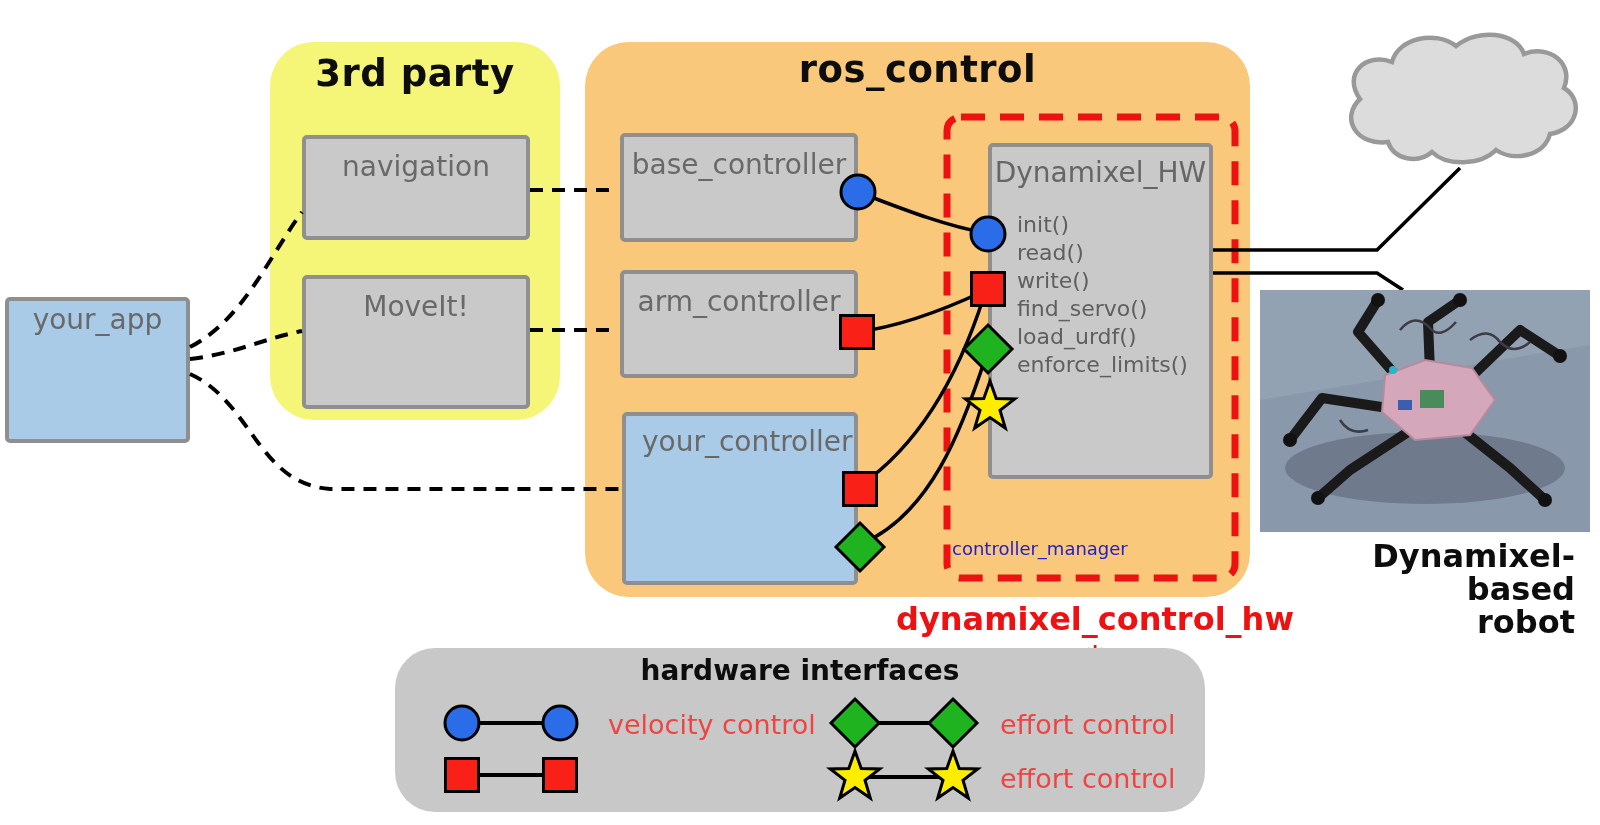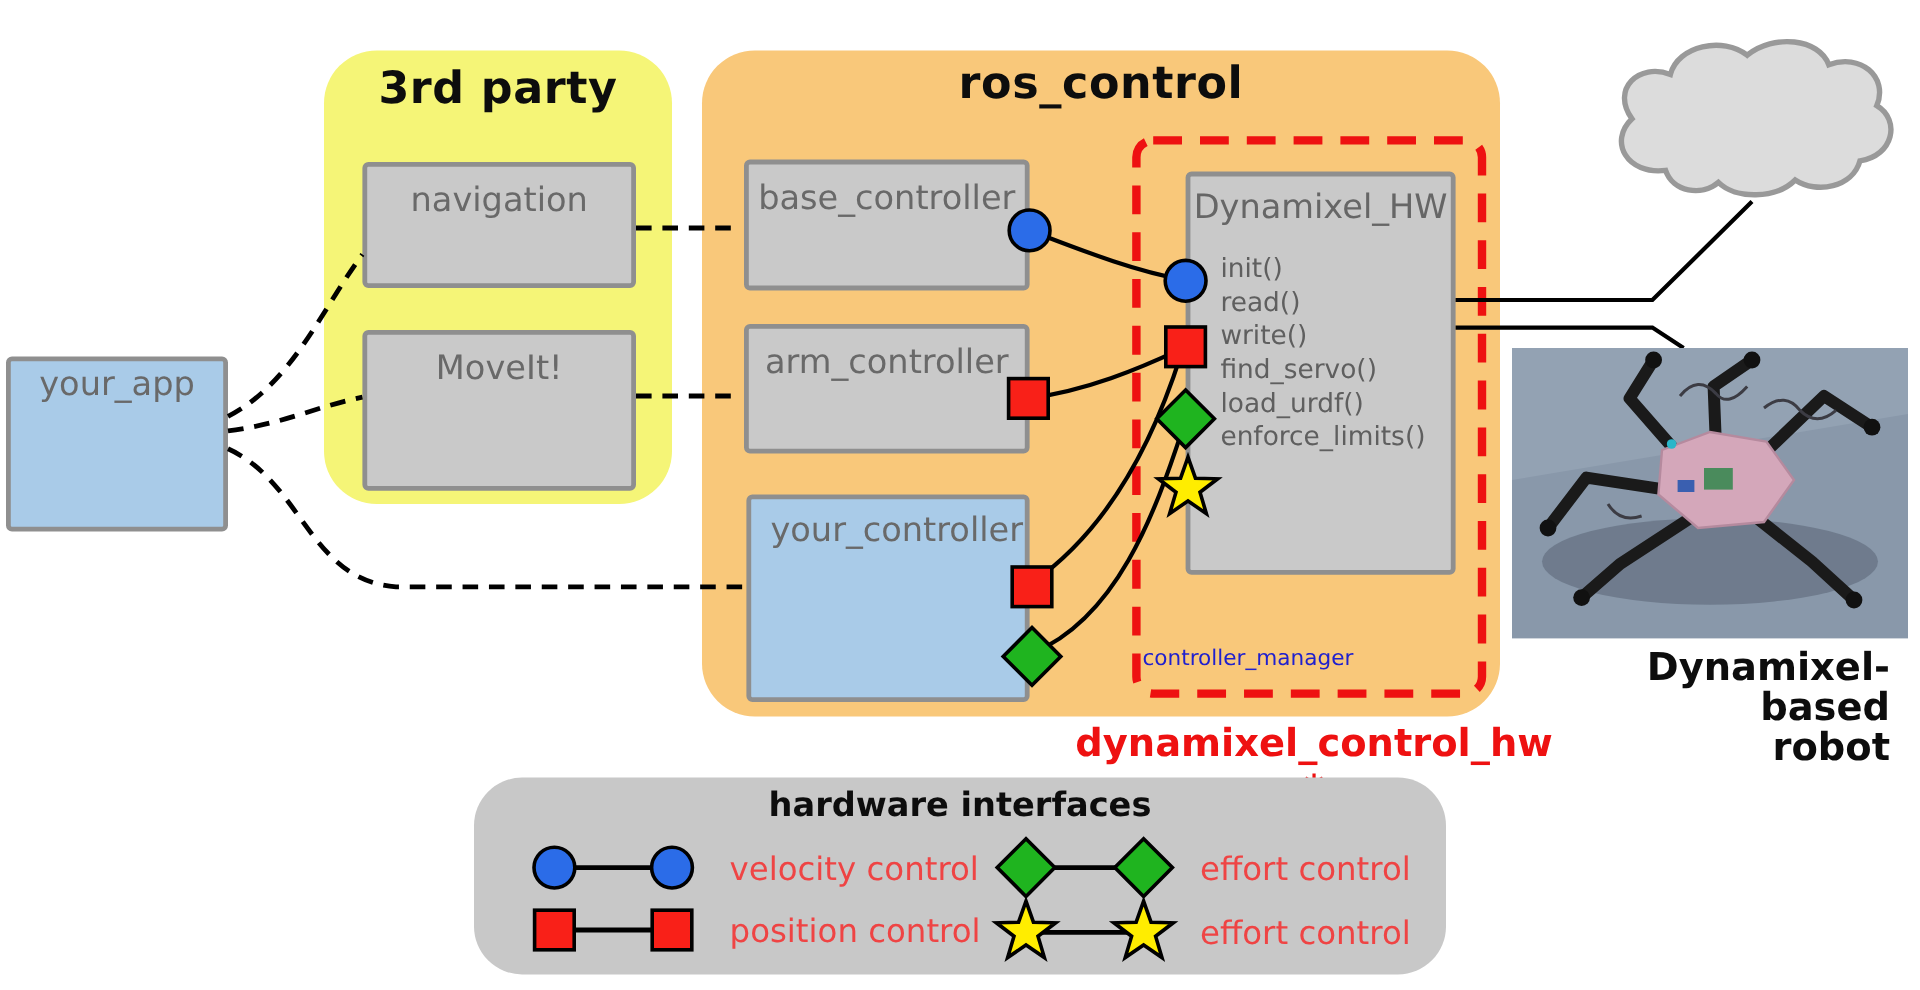--- a/index.html
+++ b/index.html
@@ -87,21 +87,20 @@
   <div class="red-label" style="left:890px;top:600px;width:410px">dynamixel_control_hw *</div>
   <div class="gazebo-label" style="left:1391px;top:86px;width:140px">Gazebo</div>
   <div class="robot-caption" style="left:1275px;top:540px;width:300px">
     <div>Dynamixel-based</div>
     <div>robot</div>
   </div>
 
   <div class="legend" style="left:395px;top:648px;width:810px;height:164px"></div>
   <div class="legend-title" style="left:395px;top:654px;width:810px">hardware interfaces</div>
   <div class="legend-label" style="left:608px;top:709px">velocity control</div>
-  <div class="legend-label" style="left:608px;top:761px">position control</div>
   <div class="legend-label" style="left:1000px;top:709px">effort control</div>
   <div class="legend-label" style="left:1000px;top:763px">effort control</div>
 
   <svg class="layer" width="1600" height="825" viewBox="0 0 1600 825">
     <defs>
       <circle id="circ" r="17"></circle>
       <rect id="sq" x="-16.5" y="-16.5" width="33" height="33"></rect>
       <path id="diam" d="M0,-24 L24,0 L0,24 L-24,0 Z"></path>
       <path id="star" d="M0,-26 L6.2,-8.5 L24.7,-8 L10,3.2 L15.3,21 L0,10.5 L-15.3,21 L-10,3.2 L-24.7,-8 L-6.2,-8.5 Z"></path>
     </defs>

